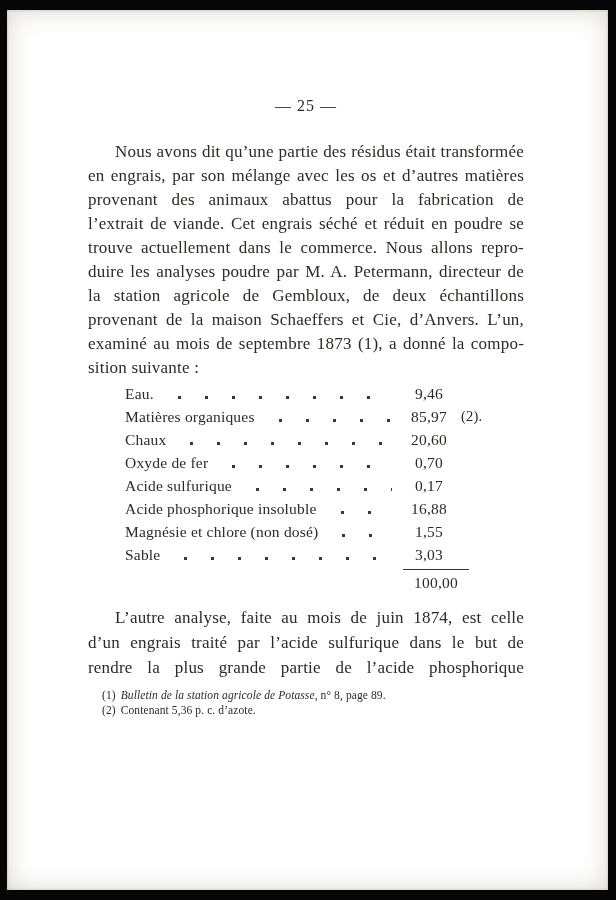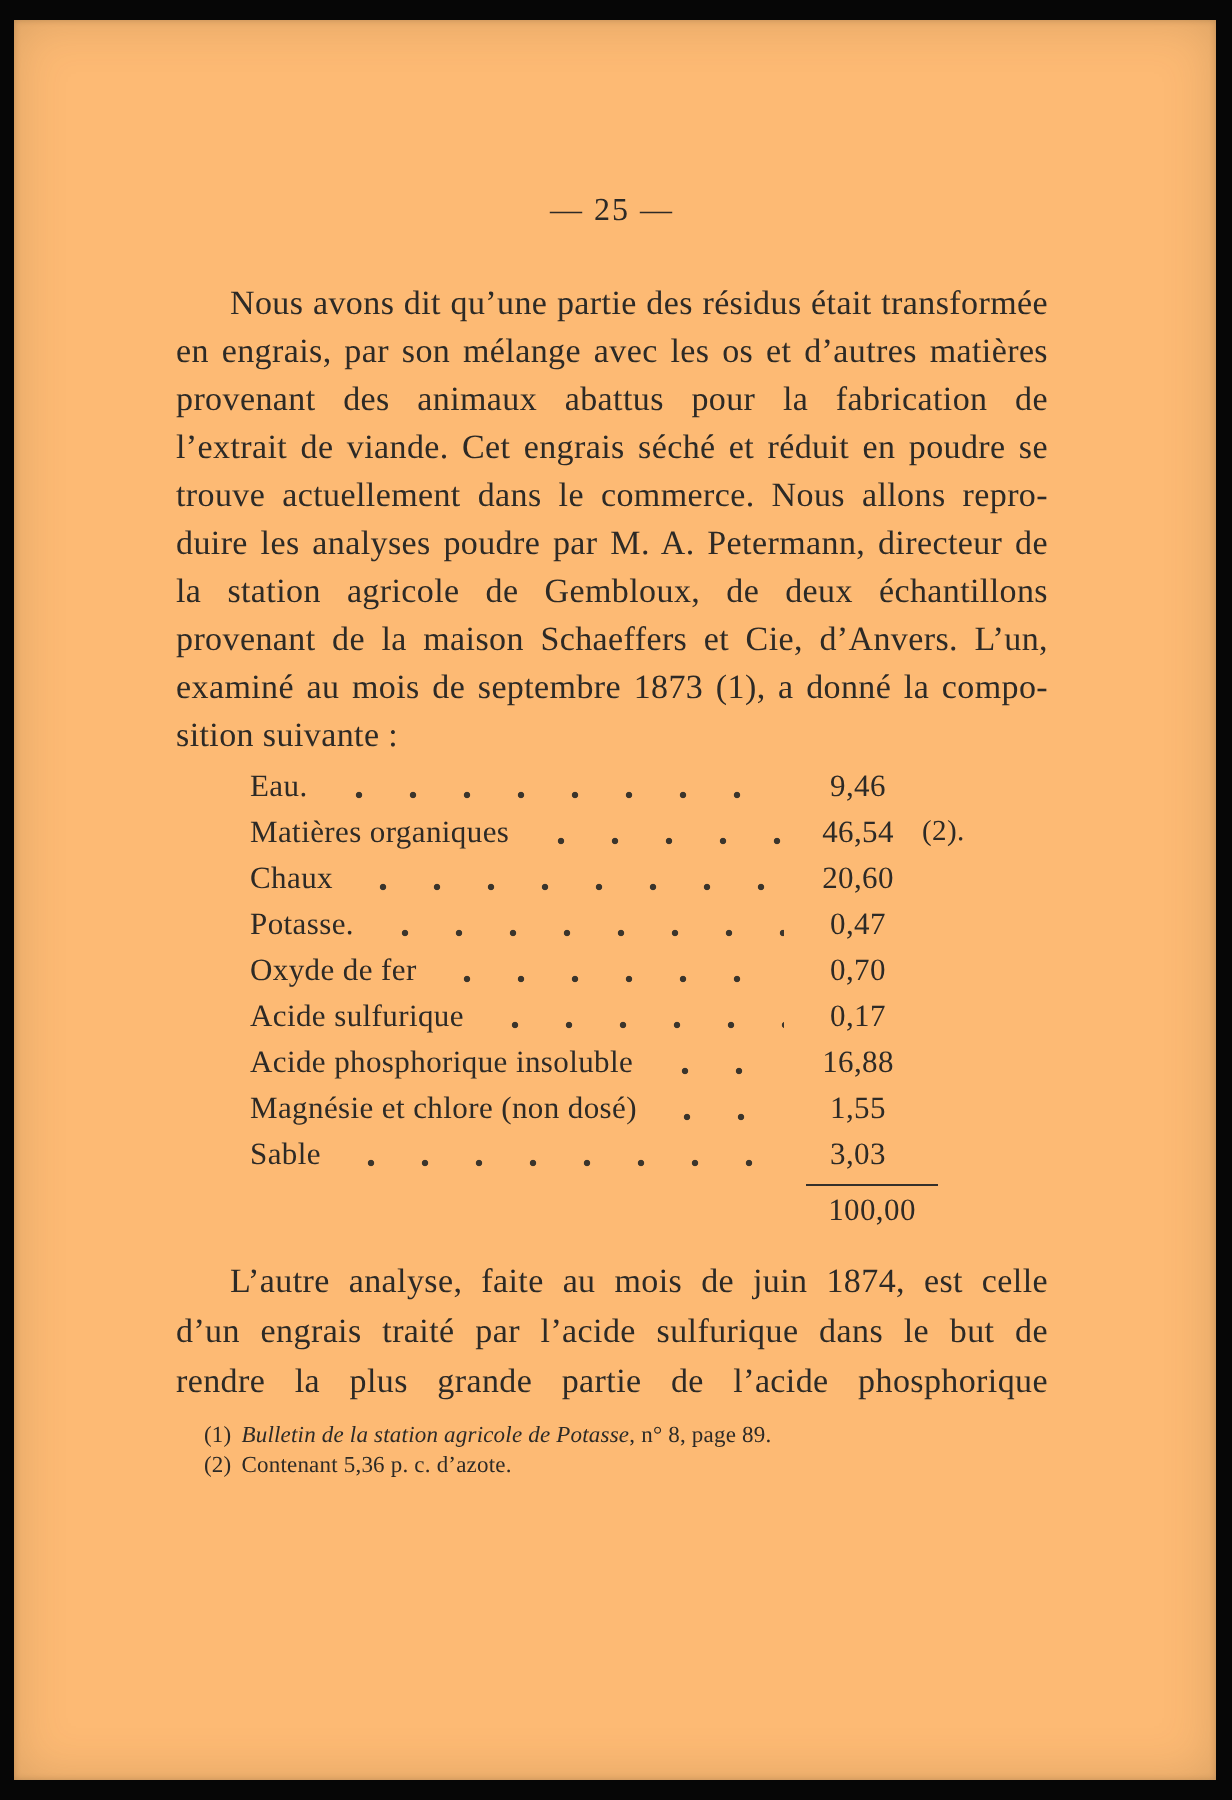--- a/index.html
+++ b/index.html
@@ -6,21 +6,21 @@
   html,body { width:616px; height:900px; }
   body {
     background:#060606;
     position:relative;
     overflow:hidden;
     font-family:"Liberation Serif","DejaVu Serif",serif;
   }
   .scan-bg { position:absolute; inset:0; background:#060606; }
   .page {
     position:absolute; left:7px; top:10px; width:601px; height:880px;
-    background:#fdba74;
+    background:#ffffff;
     box-shadow: inset 0 0 26px rgba(92,74,40,0.22), inset 0 0 3px rgba(60,45,20,0.25);
     color:#2d2a26;
   }
   .content {
     position:relative;
     padding-left:81px;
     width:517px; 
   }
   .page-number {
     margin-top:86px;
@@ -100,33 +100,27 @@
       <div id="rows-host">
           <div class="comp-row">
             <span class="row-label">Eau.</span>
             <span class="leader"></span>
             <span class="row-value">9,46</span>
             <span class="row-suffix"></span>
           </div>
           <div class="comp-row">
             <span class="row-label">Matières organiques</span>
             <span class="leader"></span>
-            <span class="row-value">46,54</span>
+            <span class="row-value">85,97</span>
             <span class="row-suffix">(2).</span>
           </div>
           <div class="comp-row">
             <span class="row-label">Chaux</span>
             <span class="leader"></span>
             <span class="row-value">20,60</span>
-            <span class="row-suffix"></span>
-          </div>
-          <div class="comp-row">
-            <span class="row-label">Potasse.</span>
-            <span class="leader"></span>
-            <span class="row-value">0,47</span>
             <span class="row-suffix"></span>
           </div>
           <div class="comp-row">
             <span class="row-label">Oxyde de fer</span>
             <span class="leader"></span>
             <span class="row-value">0,70</span>
             <span class="row-suffix"></span>
           </div>
           <div class="comp-row">
             <span class="row-label">Acide sulfurique</span>

